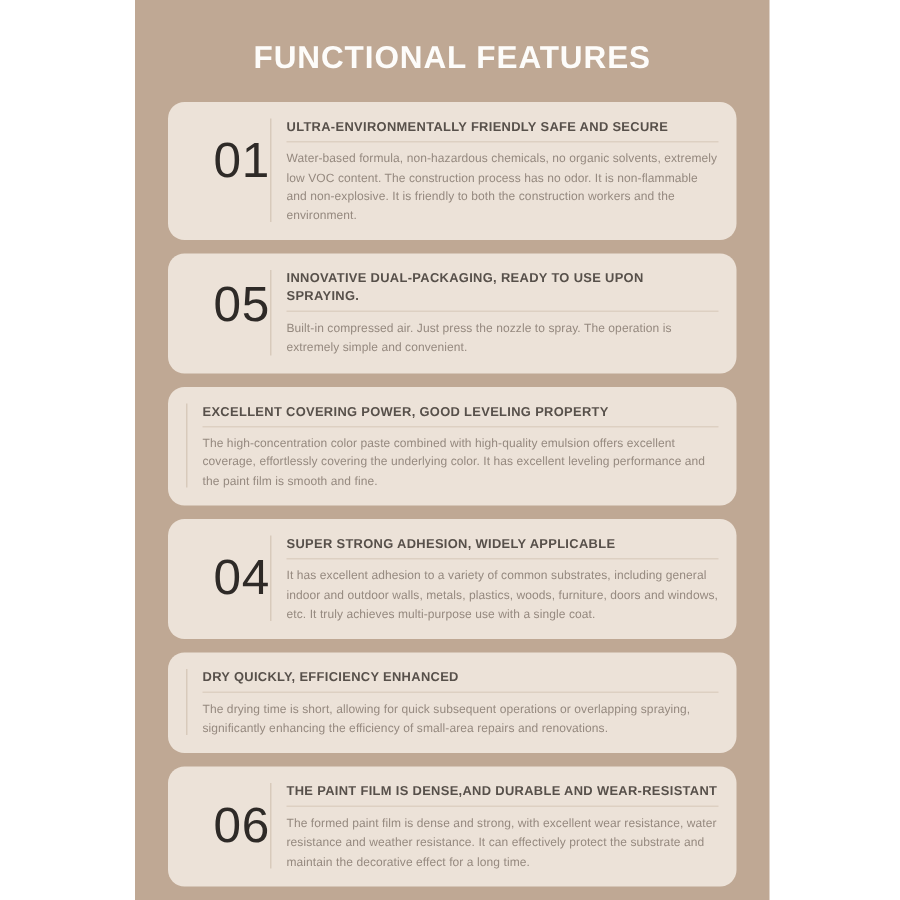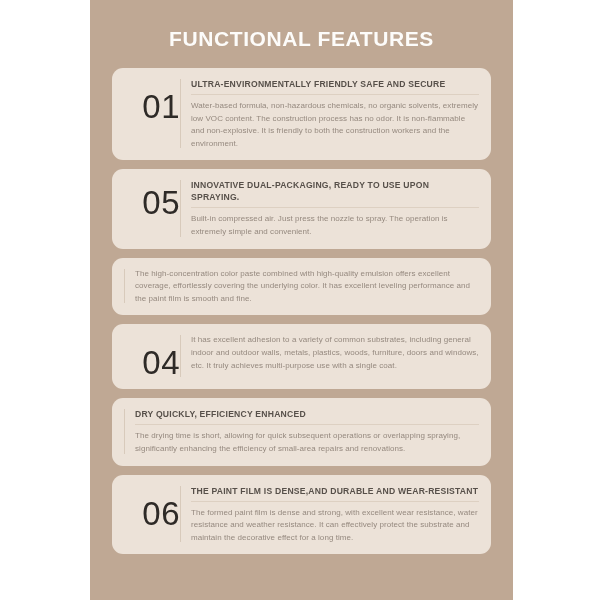--- a/index.html
+++ b/index.html
@@ -145,28 +145,30 @@
       <div class="card-divider"></div>
       <div class="card-body">
         <div class="card-heading">INNOVATIVE DUAL-PACKAGING, READY TO USE UPON SPRAYING.</div>
         <div class="card-text">Built-in compressed air. Just press the nozzle to spray. The operation is extremely simple and convenient.</div>
       </div>
     </div>
 
     <div class="feature-card card-3">
       <div class="card-divider"></div>
       <div class="card-body">
+        <div class="card-heading">EXCELLENT COVERING POWER, GOOD LEVELING PROPERTY</div>
         <div class="card-text">The high-concentration color paste combined with high-quality emulsion offers excellent coverage, effortlessly covering the underlying color. It has excellent leveling performance and the paint film is smooth and fine.</div>
       </div>
     </div>
 
     <div class="feature-card card-4">
       <div class="card-number">04</div>
       <div class="card-divider"></div>
       <div class="card-body">
+        <div class="card-heading">SUPER STRONG ADHESION, WIDELY APPLICABLE</div>
         <div class="card-text">It has excellent adhesion to a variety of common substrates, including general indoor and outdoor walls, metals, plastics, woods, furniture, doors and windows, etc. It truly achieves multi-purpose use with a single coat.</div>
       </div>
     </div>
 
     <div class="feature-card card-5">
       <div class="card-divider"></div>
       <div class="card-body">
         <div class="card-heading">DRY QUICKLY, EFFICIENCY ENHANCED</div>
         <div class="card-text">The drying time is short, allowing for quick subsequent operations or overlapping spraying, significantly enhancing the efficiency of small-area repairs and renovations.</div>
       </div>

